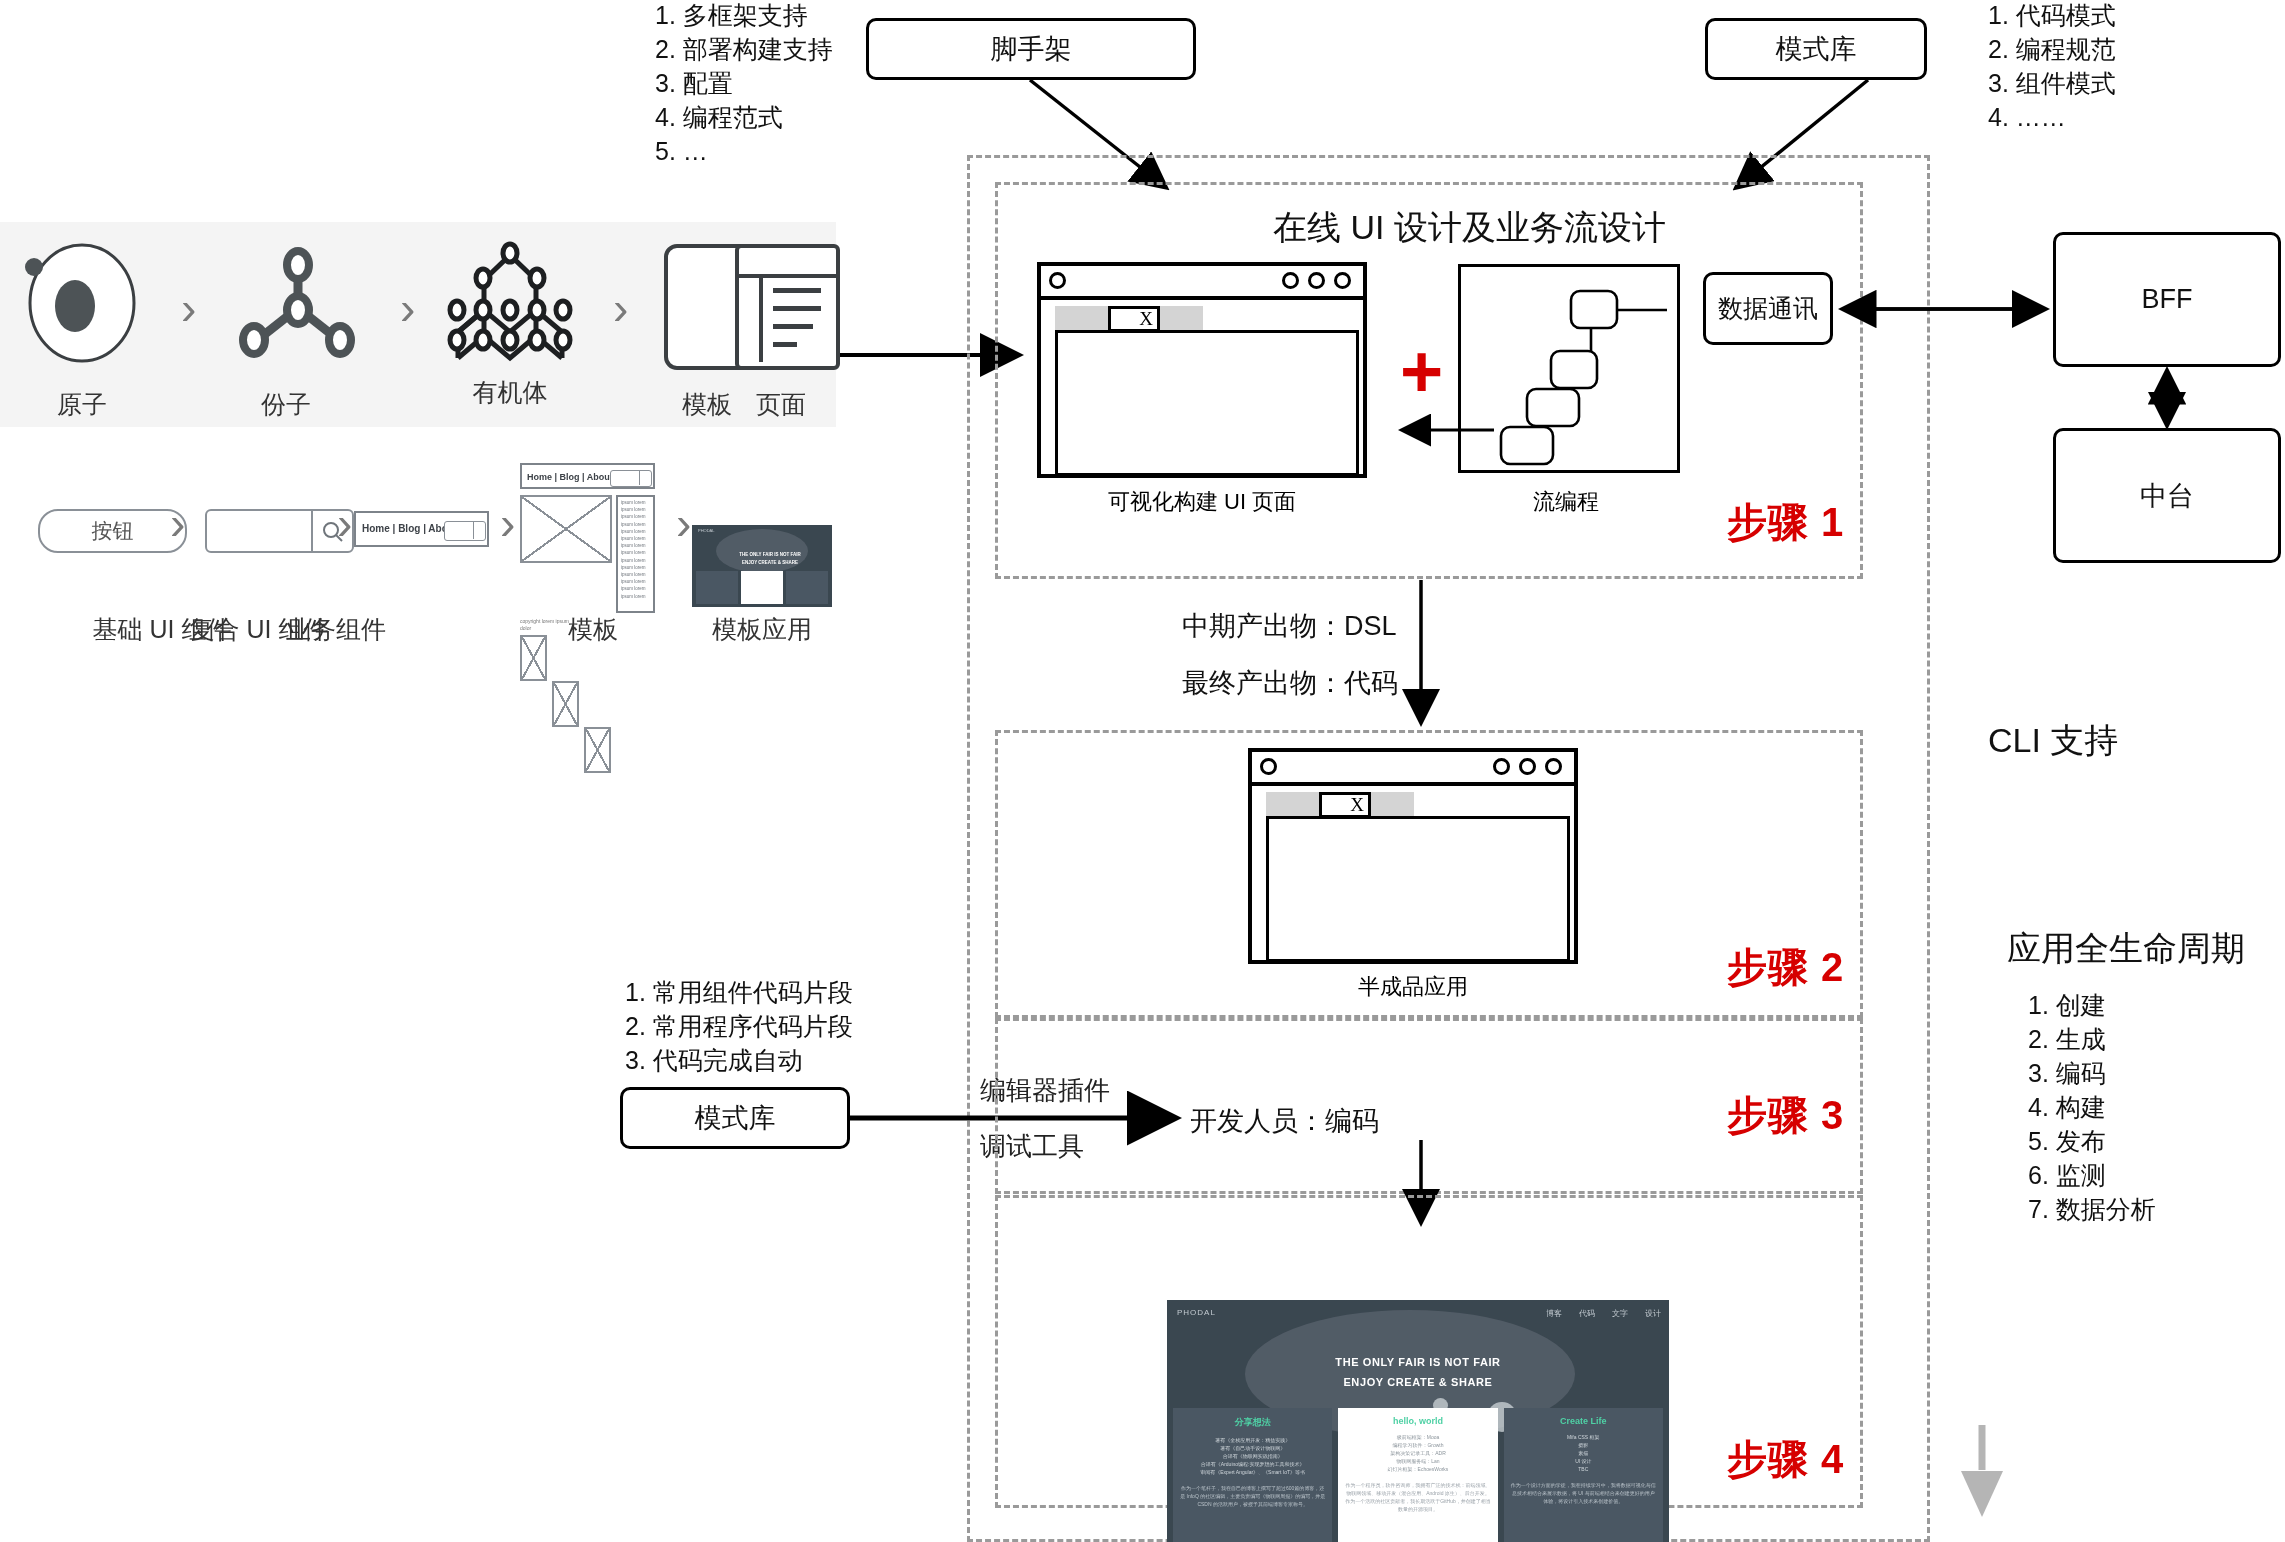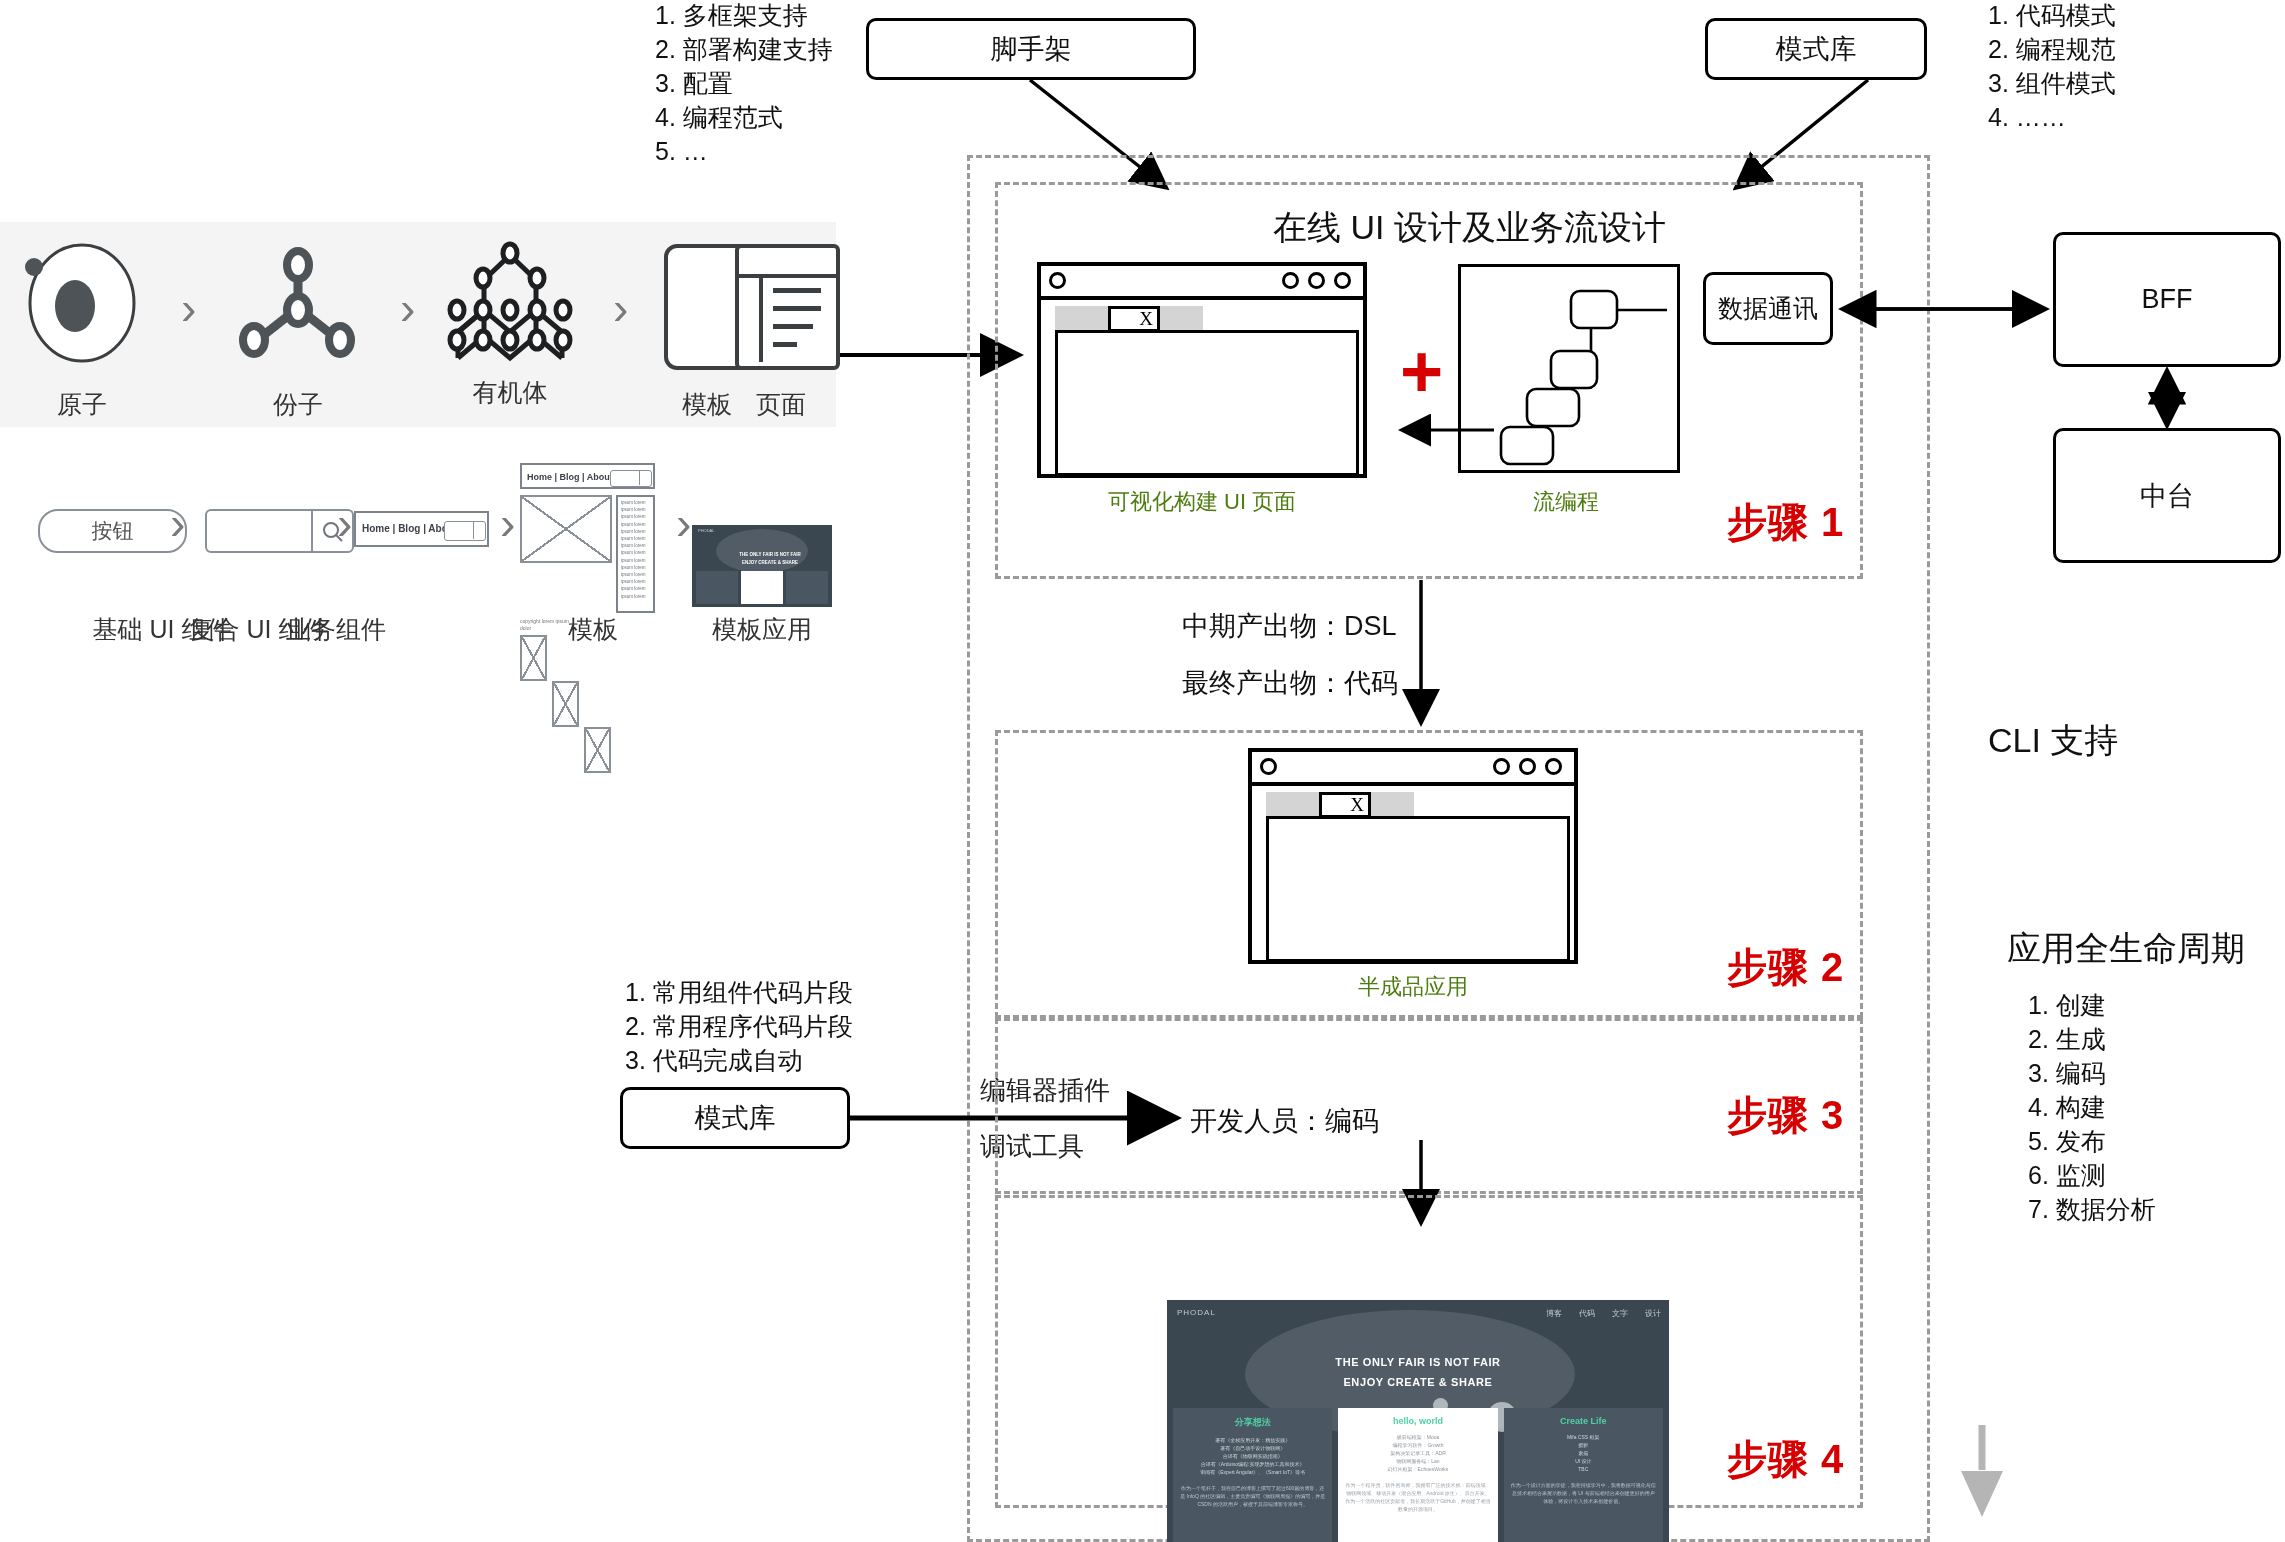--- a/index.html
+++ b/index.html
@@ -3,21 +3,21 @@
 <meta charset="utf-8">
 <style>
   html,body{margin:0;padding:0;background:#ffffff;}
   body{width:2285px;height:1542px;position:relative;overflow:hidden;
        font-family:"Liberation Sans","DejaVu Sans",sans-serif;color:#000;}
   .abs{position:absolute;}
 
   
   .list-text{font-size:25px;line-height:34px;color:#111;}
   .list-text div{white-space:nowrap;}
-  .label-sm{font-size:22px;color:#4d7c0f;}
+  .label-sm{font-size:22px;color:#000000;}
   .label-md{font-size:26px;color:#222;text-align:center;}
   .red{color:#cc0000;}
   .step-label{font-size:40px;font-weight:700;color:#d60000;letter-spacing:1px;}
   .big-title{font-size:34px;color:#111;}
   .mid-title{font-size:27px;color:#111;}
 
   
   .rbox{border:3px solid #000;border-radius:10px;background:#fff;
         display:flex;align-items:center;justify-content:center;
         font-size:27px;color:#111;box-sizing:border-box;}
@@ -124,21 +124,21 @@
         <line x1="70" y1="68" x2="108" y2="98"></line>
     </g>
     <g fill="#fff" stroke="#4d5356" stroke-width="8">
       <ellipse cx="70" cy="25" rx="11" ry="14"></ellipse>
         <ellipse cx="70" cy="70" rx="11" ry="14"></ellipse>
       <ellipse cx="26" cy="100" rx="11" ry="14"></ellipse>
         <ellipse cx="112" cy="100" rx="11" ry="14"></ellipse>
     </g>
   </svg>
 </div>
-<div class="abs cap" style="left:228px;top:388px;width:140px;">份子</div>
+<div class="abs cap" style="left:216px;top:388px;width:140px;">份子</div>
 <div class="abs chev" style="left:400px;top:285px;">›</div>
 
 <div class="abs" style="left:440px;top:240px;width:140px;height:150px;">
   <svg width="140" height="125" viewBox="0 0 140 125">
     <g stroke="#1d1f21" stroke-width="5" fill="none">
       <path d="M70 15 L96 40 L96 70 L70 92 L44 70 L44 40 Z"></path>
       <path d="M44 70 L44 96 L70 118 L96 96 L96 70"></path>
       <path d="M44 70 L18 92 L18 118"></path>
         <path d="M96 70 L122 92 L122 118"></path>
       <path d="M18 118 L44 96"></path>

